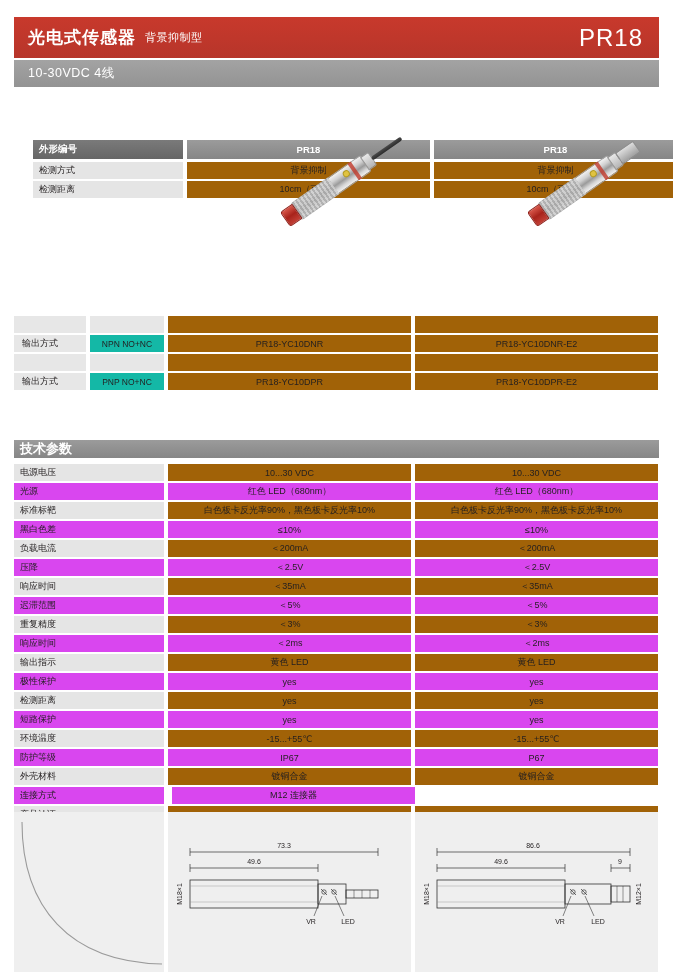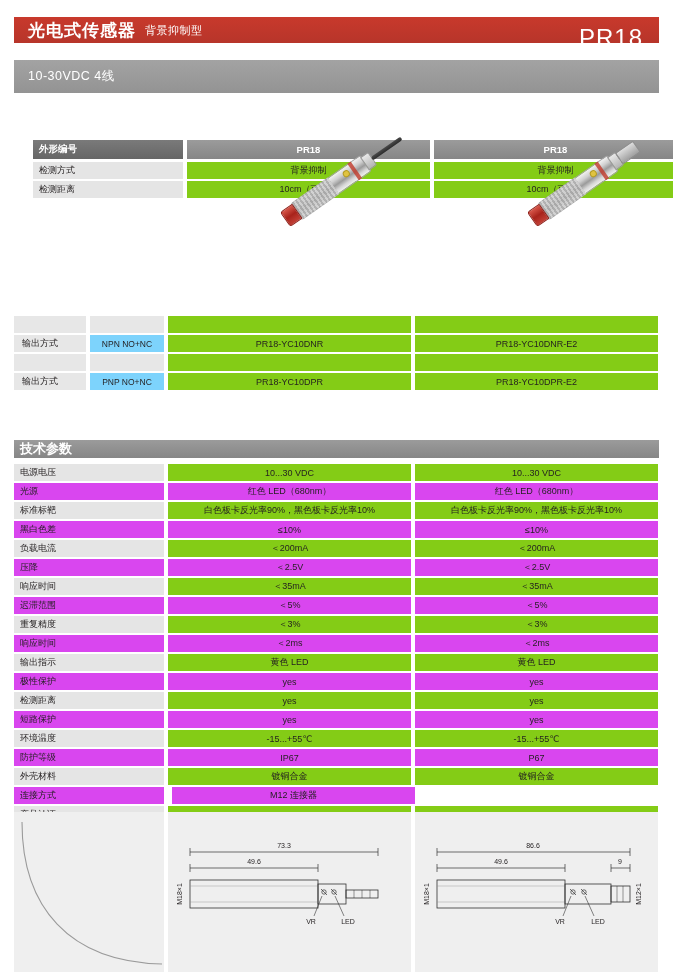--- a/index.html
+++ b/index.html
@@ -7,52 +7,52 @@
     width:673px;height:978px;
     background:#ffffff;
     font-family:"Liberation Sans","DejaVu Sans",sans-serif;
     font-size:9px;color:#231f20;
     overflow:hidden;
   }
   .page{position:relative;width:673px;height:978px;}
 
   
   .hdr{
-    position:absolute;left:14px;top:17px;width:645px;height:26px;
+    position:absolute;left:14px;top:17px;width:645px;height:41px;
     background:#c0392b;
     background:linear-gradient(180deg,#c8392c 0%,#b7352a 100%);
     display:flex;align-items:center;
   }
   .hdr-title{
     color:#ffffff;font-size:17px;font-weight:bold;margin-left:14px;letter-spacing:1px;
   }
   .hdr-sub{
     color:#ffffff;font-size:11px;margin-left:9px;letter-spacing:0.5px;
   }
   .hdr-model{
     position:absolute;right:16px;top:7px;color:#ffffff;font-size:24px;letter-spacing:1px;
   }
   .subbar{
-    position:absolute;left:14px;top:60px;width:645px;height:33px;
+    position:absolute;left:14px;top:60px;width:645px;height:27px;
     background:#9a9a9a;
     background:linear-gradient(180deg,#a3a3a3 0%,#939393 100%);
     display:flex;align-items:center;
   }
   .subbar span{color:#ffffff;font-size:12.5px;margin-left:14px;letter-spacing:0.5px;}
 
   
   .tbl{position:absolute;left:14px;width:645px;}
   .row{display:flex;height:17px;margin-bottom:2px;}
   .c-label{
     width:150px;background:#e5e5e5;display:flex;align-items:center;
     padding-left:6px;box-sizing:border-box;font-size:9px;color:#231f20;
   }
   .c-gap{width:4px;}
   .c-val{
-    width:243px;background:#84cc16;display:flex;align-items:center;justify-content:center;
+    width:243px;background:#a16207;display:flex;align-items:center;justify-content:center;
     font-size:9px;color:#231f20;box-sizing:border-box;
   }
   .row.alt .c-label,.row.alt .c-val{background:#d946ef;}
 
   
   .band{
     display:flex;height:19px;margin-bottom:3px;
   }
   .band .b-label{
     width:150px;background:#6e6e6e;
@@ -75,21 +75,21 @@
   }
 
   
   .outblock{position:absolute;left:14px;width:645px;}
   .out-row{display:flex;margin-bottom:2px;height:17px;}
   .out-label{
     width:72px;background:#e7e7e7;display:flex;align-items:center;
     padding-left:8px;box-sizing:border-box;font-size:9px;
   }
   .out-sub{
-    width:74px;background:#7dd3fc;display:flex;align-items:center;justify-content:center;
+    width:74px;background:#14b8a6;display:flex;align-items:center;justify-content:center;
     font-size:8.5px;box-sizing:border-box;
   }
   .out-empty{width:74px;background:#e7e7e7;}
   .out-labelempty{width:72px;background:#e7e7e7;}
 
   
   .photo-area{position:absolute;left:14px;width:645px;height:110px;}
   .photo-box{position:absolute;top:0;width:243px;height:110px;}
 
   

